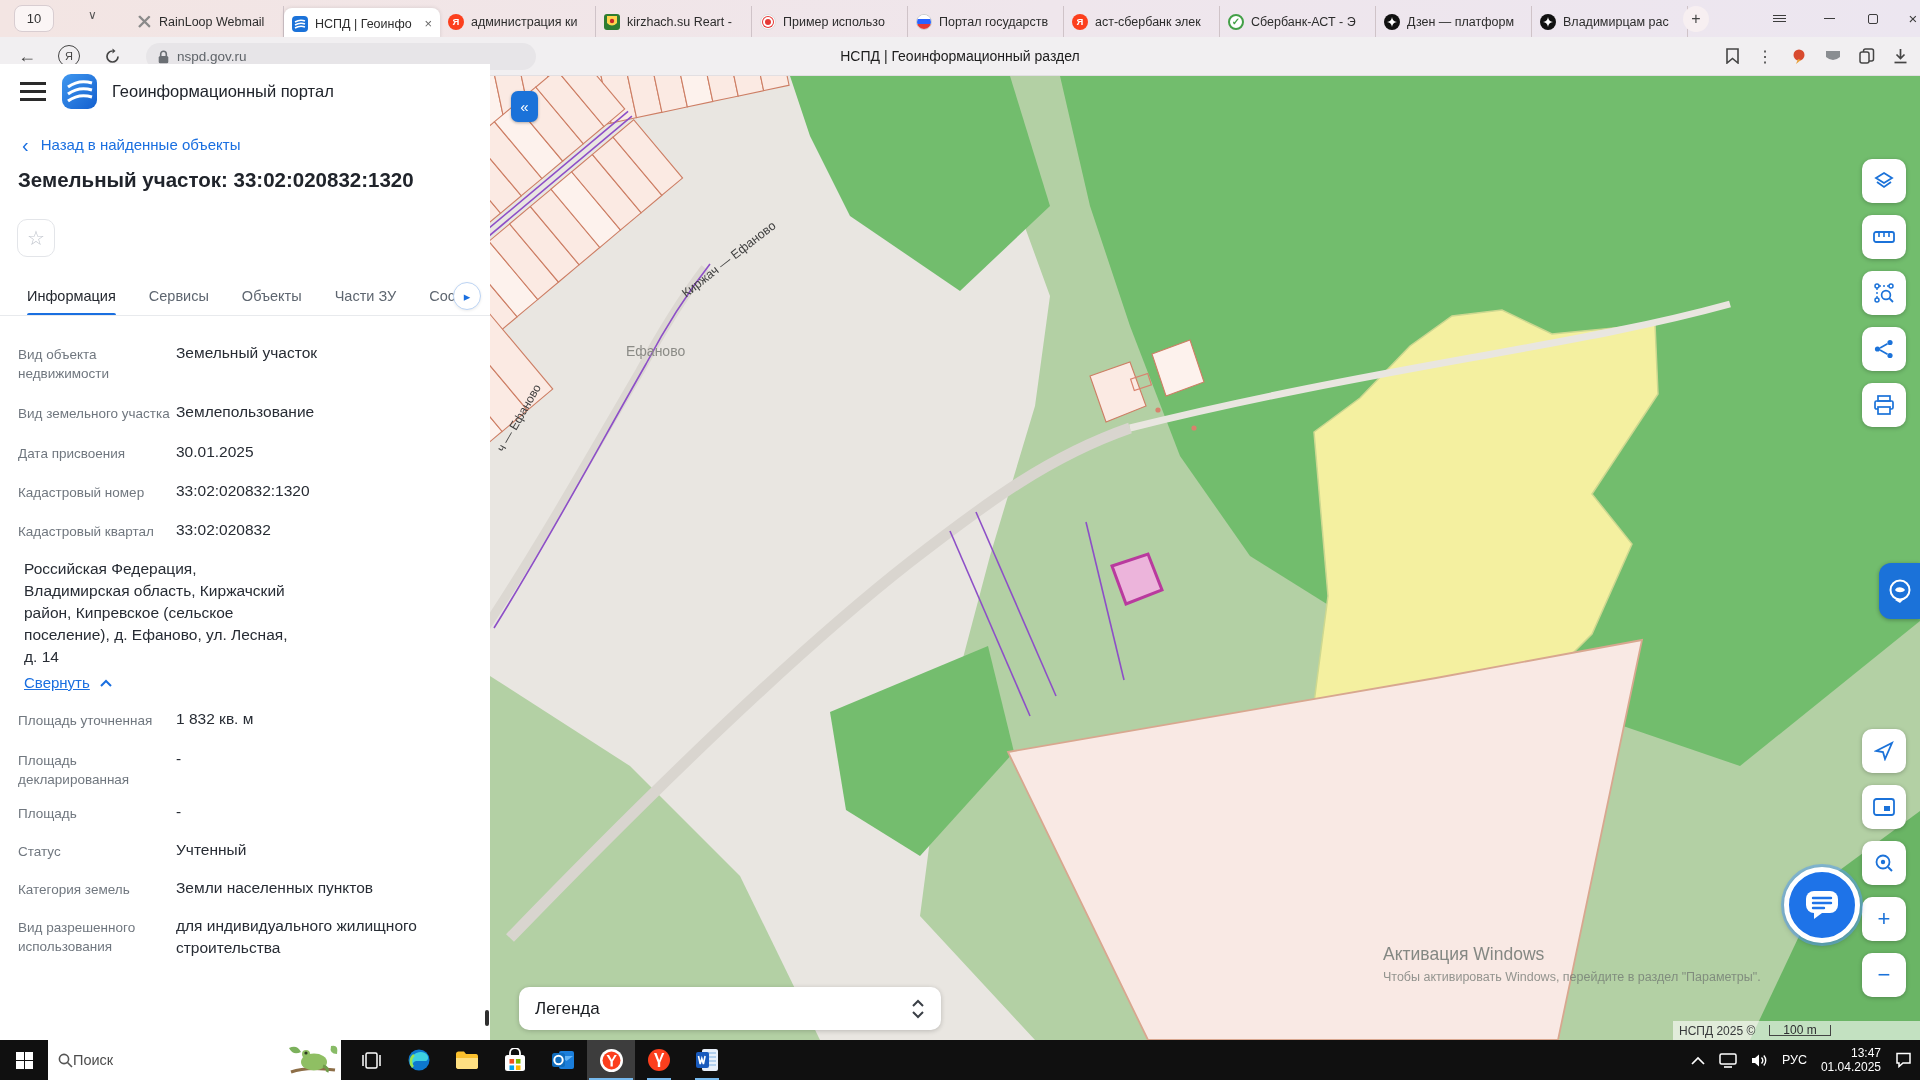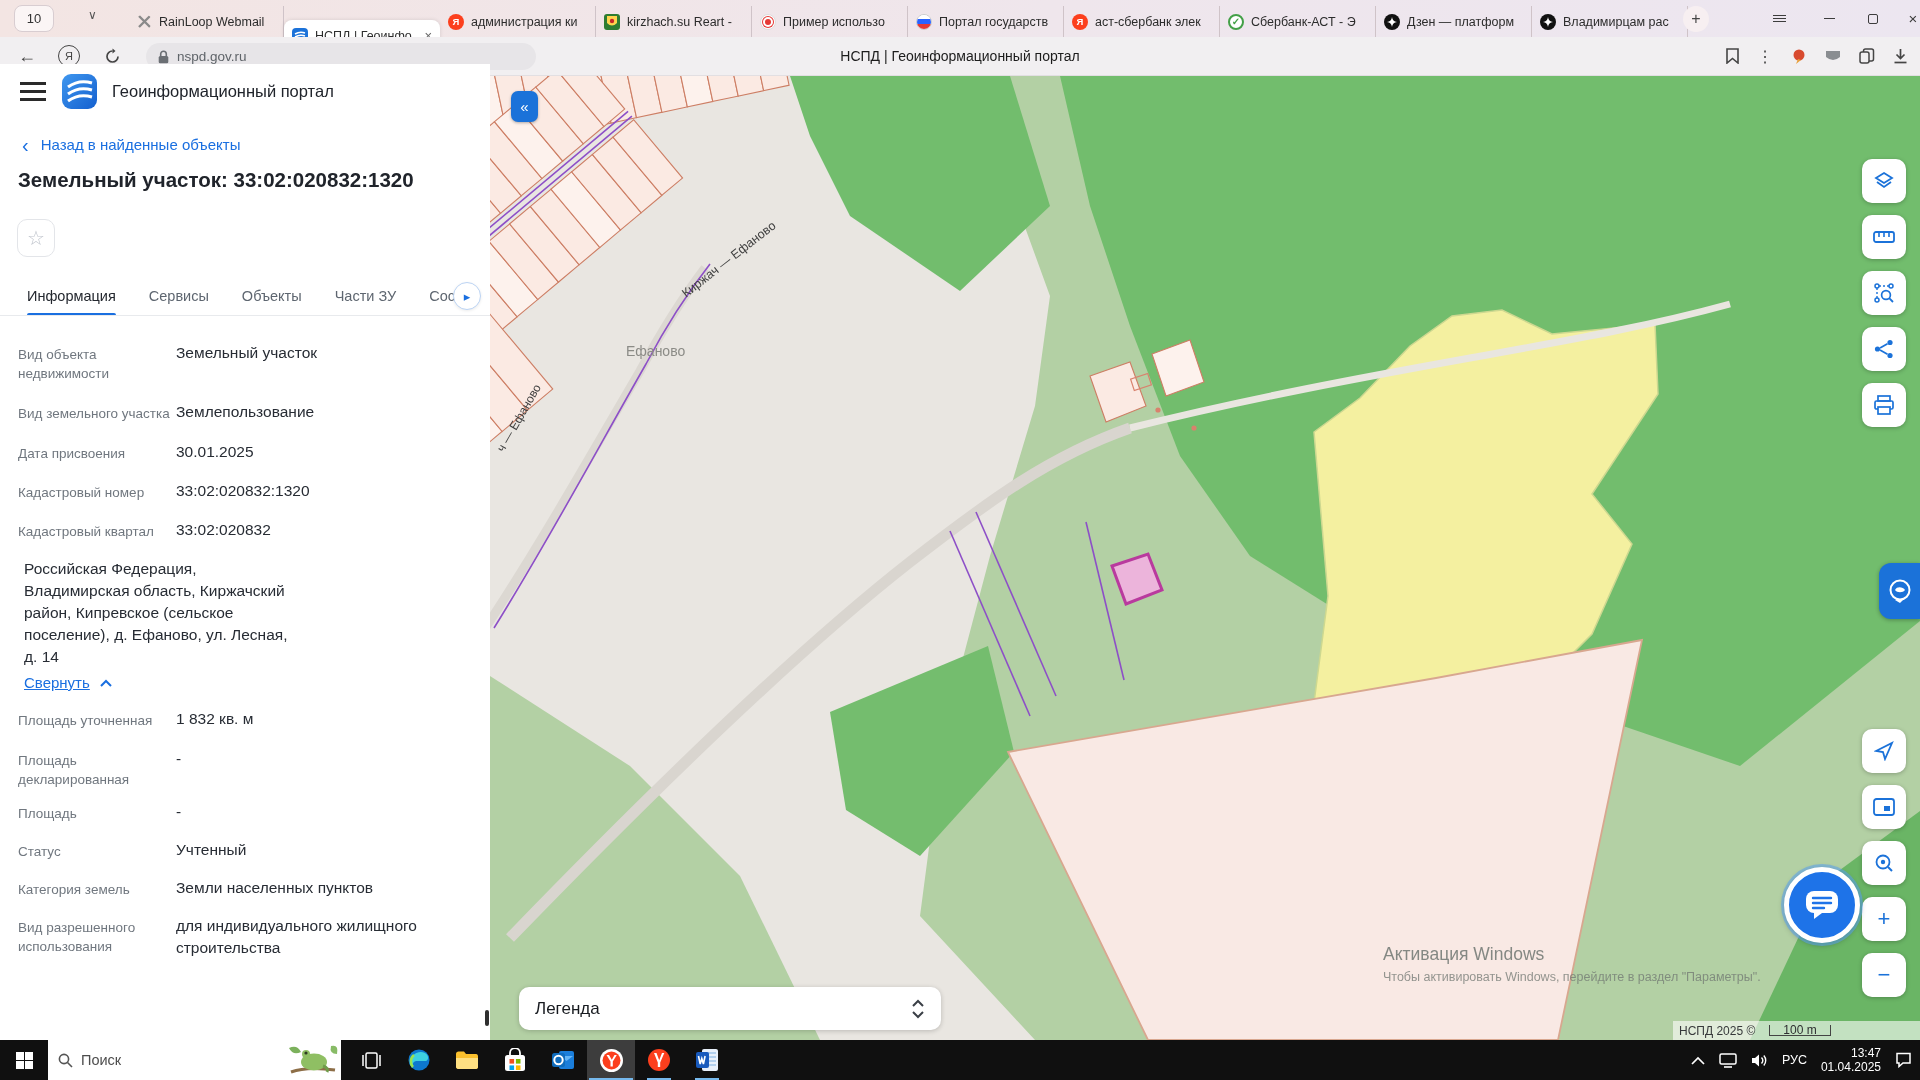--- a/index.html
+++ b/index.html
@@ -6,21 +6,21 @@
   html,body{width:1920px;height:1080px}
   body{font-family:"Liberation Sans",sans-serif;position:relative;overflow:hidden;background:#fff;-webkit-font-smoothing:antialiased}
 
   
   #tabbar{position:absolute;left:0;top:0;width:1920px;height:37px;background:linear-gradient(90deg,#f3e5e3 0%,#efe6ec 55%,#ece6f0 100%);display:flex;align-items:flex-end}
   .tabctr{position:absolute;left:14px;top:5px;width:40px;height:27px;background:#fbf5f5;border:1px solid #d8cdd1;border-radius:8px;display:flex;align-items:center;justify-content:center;font-size:13px;color:#333}
   .tabdrop{position:absolute;left:88px;top:8px;color:#555;font-size:12px}
   .tabs{position:absolute;left:128px;top:0;height:37px;display:flex}
   .btab{width:156px;height:31px;margin-top:6px;display:flex;align-items:center;padding:0 8px;font-size:12.5px;color:#2c2c2c;border-right:1px solid #cfc3c8;cursor:default}
   .btab .t{white-space:nowrap;overflow:hidden;flex:1;margin-left:7px}
-  .btab.active{background:#fff;border-radius:8px 8px 0 0;border-right:none;height:31px;margin-top:20px;box-shadow:0 0 4px rgba(0,0,0,.12)}
+  .btab.active{background:#fff;border-radius:8px 8px 0 0;border-right:none;height:31px;margin-top:8px;box-shadow:0 0 4px rgba(0,0,0,.12)}
   .btab .x{color:#666;font-size:13px;margin-left:4px}
   .fav{width:16px;height:16px;border-radius:50%;flex:0 0 16px;display:flex;align-items:center;justify-content:center;font-size:9.5px;font-weight:bold;color:#fff;overflow:hidden}
   .fav.ya-red{background:#fc3f1d}
   .fav.nspd{background:#1b72d9;border-radius:4px}
   .fav.rainloop{background:transparent}
   .fav.crest{background:#2e7d32;border-radius:3px}
   .fav.red-dot{background:#fff;border:1px solid #ddd}
   .fav.red-dot i{display:block;width:10px;height:10px;border-radius:50%;background:#e53935;border:2px solid #fff;box-shadow:0 0 0 1px #e53935}
   .fav.flag{background:#fff;border:1px solid #ccc;flex-direction:column;align-items:stretch}
   .fav.flag i{display:block;height:5.3px}
@@ -77,21 +77,21 @@
   #watermark{position:absolute;left:893px;top:868px;color:rgba(112,119,114,.85);pointer-events:none}
   #watermark .w1{font-size:17.5px}
   #watermark .w2{font-size:12.5px;margin-top:5px;color:rgba(112,119,114,.75)}
   #attrib{position:absolute;left:1183px;top:945px;width:247px;height:19px;background:rgba(255,255,255,.6);display:flex;align-items:center;font-size:12px;color:#37393b;padding:0 6px;gap:14px}
   #scalebar{height:11px;border-left:1.4px solid #444;border-right:1.4px solid #444;border-bottom:1.4px solid #444;padding:0 13px;font-size:12px;line-height:10px;color:#2e2f31}
 
   
   #taskbar{position:absolute;left:0;top:1040px;width:1920px;height:40px;background:#101010;display:flex;align-items:center;z-index:9}
   .tb{height:40px;display:flex;align-items:center;justify-content:center}
   #tb-start{width:48px}
-  #tb-search{width:293px;height:40px;background:#fff;display:flex;align-items:center;padding:0 10px;gap:8px;position:relative}
+  #tb-search{width:293px;height:40px;background:#fff;display:flex;align-items:center;padding:0 10px;gap:0;position:relative}
   #tb-search input{border:none;outline:none;font-size:14.5px;width:170px;font-family:"Liberation Sans",sans-serif;color:#222;background:transparent}
   #tb-search input::placeholder{color:#4d4d4d}
   .app{width:48px;position:relative}
   .app.focused{background:#3d3d3d}
   .runbar{position:absolute;bottom:0;left:12px;right:12px;height:2.5px;background:#76b9ed}
   .app.focused .runbar{left:2px;right:2px}
   #tray{position:absolute;right:8px;top:0;height:40px;display:flex;align-items:center;gap:14px;color:#fff}
   #tray .lang{font-size:12.5px}
   #clock{font-size:12px;text-align:right;line-height:14px}
 </style>
@@ -197,21 +197,21 @@
         <path d="M8.5 0.5 L11.5 3 L8.5 5.5 Z" fill="#454545"></path>
       </svg>
   </span>
   <div class="urlchip">
     <svg width="11" height="14" viewBox="0 0 11 14">
         <rect x="0.7" y="6" width="9.6" height="7.3" rx="1.5" fill="#6b6f74"></rect>
         <path d="M2.7 6 V4 a2.8 2.8 0 0 1 5.6 0 V6" stroke="#6b6f74" stroke-width="1.6" fill="none"></path>
       </svg>
     <span class="url">nspd.gov.ru</span>
   </div>
-  <div class="pagetitle">НСПД | Геоинформационный портал</div>
+  <div class="pagetitle">НСПД | Геоинформационный раздел</div>
   <div class="addr-right">
     <svg width="13" height="16" viewBox="0 0 13 16">
         <path d="M1 1 H12 V15 L6.5 10.5 L1 15 Z" stroke="#454545" stroke-width="1.6" fill="none"></path>
       </svg>
     <span style="font-size:16px">⋮</span>
     <svg width="16" height="16" viewBox="0 0 16 16">
         <circle cx="8" cy="7" r="5.5" fill="#d84a2f"></circle>
         <path d="M7 11 L5 16 L10 12 Z" fill="#e8a13c"></path>
       </svg>
     <svg width="16" height="12" viewBox="0 0 16 12">

